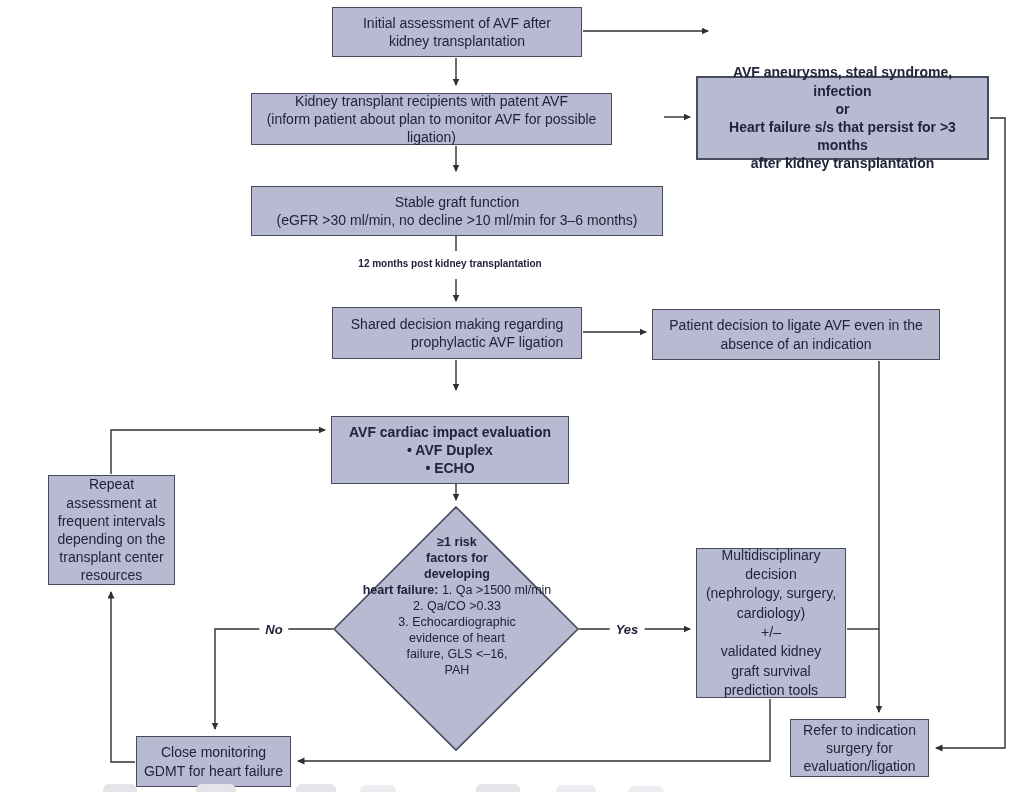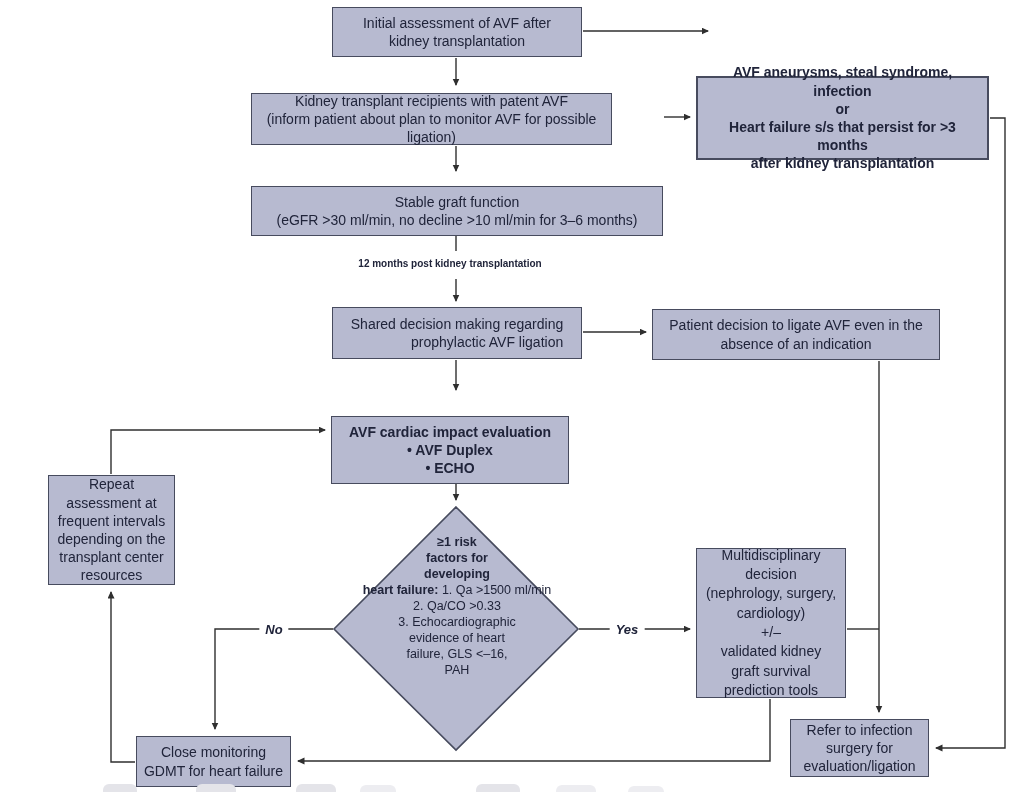--- a/index.html
+++ b/index.html
@@ -144,21 +144,21 @@
 
   <div class="node" id="n-multi">Multidisciplinary
 decision
 (nephrology, surgery,
 cardiology)
 +/–
 validated kidney
 graft survival
 prediction tools</div>
 
-  <div class="node" id="n-refer">Refer to infection
+  <div class="node" id="n-refer">Refer to indication
 surgery for
 evaluation/ligation</div>
 
   <div class="node" id="n-close">Close monitoring
 GDMT for heart failure</div>
 
   <div class="free-label milestone" id="lbl-milestone">12 months post kidney transplantation</div>
 
   <div class="free-label branch" id="lbl-yes">Yes</div>
 

